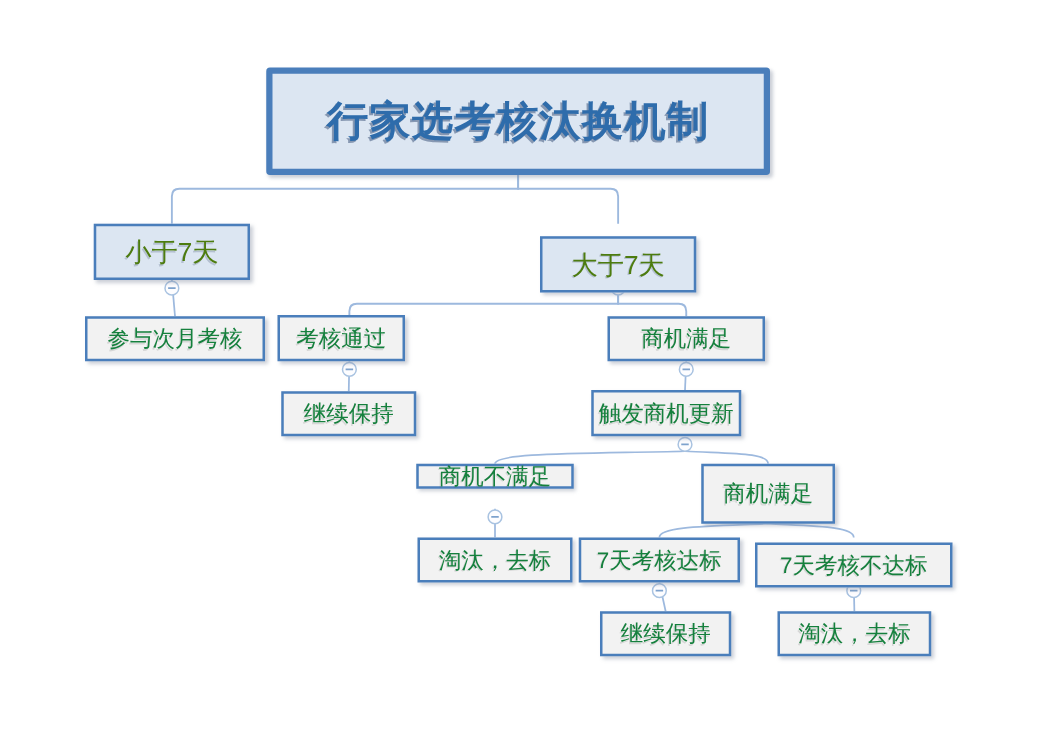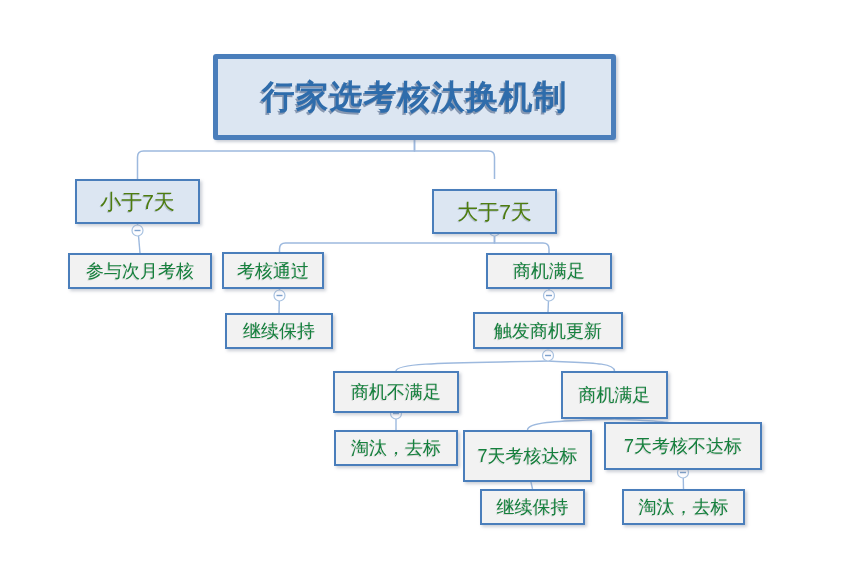--- a/index.html
+++ b/index.html
@@ -100,21 +100,21 @@
       </g>
     </svg>
 
 <div class="node root" style="left: 213px; top: 54px; width: 403px; height: 86px;">行家选考核汰换机制</div>
     <div class="node branch" style="left: 75px; top: 179px; width: 125px; height: 45px;">小于7天</div>
     <div class="node branch" style="left: 432px; top: 189px; width: 125px; height: 45px;">大于7天</div>
     <div class="node leaf" style="left: 68px; top: 253px; width: 144px; height: 36px;">参与次月考核</div>
     <div class="node leaf" style="left: 222px; top: 252px; width: 102px; height: 37px;">考核通过</div>
     <div class="node leaf" style="left: 486px; top: 253px; width: 126px; height: 36px;">商机满足</div>
     <div class="node leaf" style="left: 225px; top: 313px; width: 108px; height: 36px;">继续保持</div>
-    <div class="node leaf" style="left: 473px; top: 312px; width: 150px; height: 37px;">触发商机更新</div>
-    <div class="node leaf" style="left: 333px; top: 371px; width: 126px; height: 42px;">商机不满足</div>
+    <div class="node leaf" style="left: 473px; top: 312px; width: 120px; height: 37px;">触发商机更新</div>
+    <div class="node leaf" style="left: 333px; top: 371px; width: 126px; height: 20px;">商机不满足</div>
     <div class="node leaf" style="left: 561px; top: 371px; width: 107px; height: 48px;">商机满足</div>
     <div class="node leaf" style="left: 334px; top: 430px; width: 124px; height: 36px;">淘汰，去标</div>
-    <div class="node leaf" style="left: 463px; top: 430px; width: 129px; height: 52px;">7天考核达标</div>
-    <div class="node leaf" style="left: 604px; top: 422px; width: 158px; height: 48px;">7天考核不达标</div>
+    <div class="node leaf" style="left: 463px; top: 430px; width: 129px; height: 36px;">7天考核达标</div>
+    <div class="node leaf" style="left: 604px; top: 434px; width: 158px; height: 36px;">7天考核不达标</div>
     <div class="node leaf" style="left: 480px; top: 489px; width: 105px; height: 36px;">继续保持</div>
     <div class="node leaf" style="left: 622px; top: 489px; width: 123px; height: 36px;">淘汰，去标</div>
   </div>
 
 </body></html>

